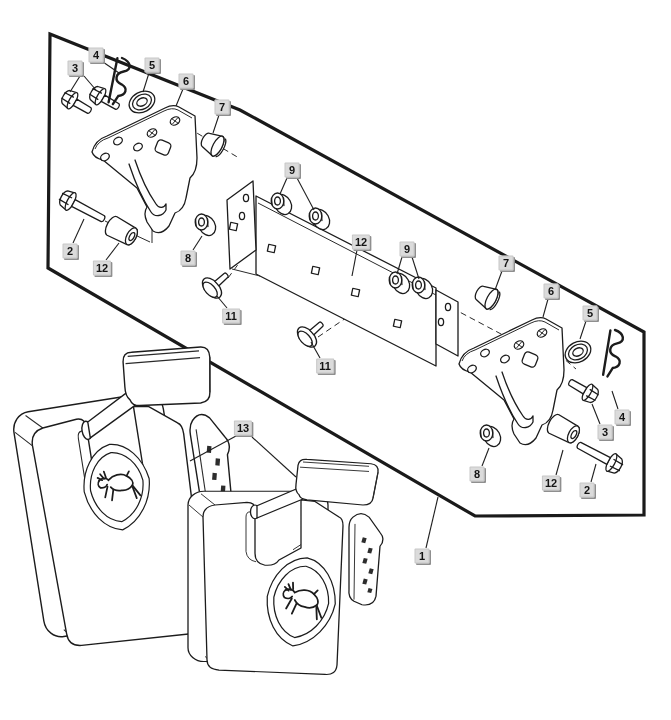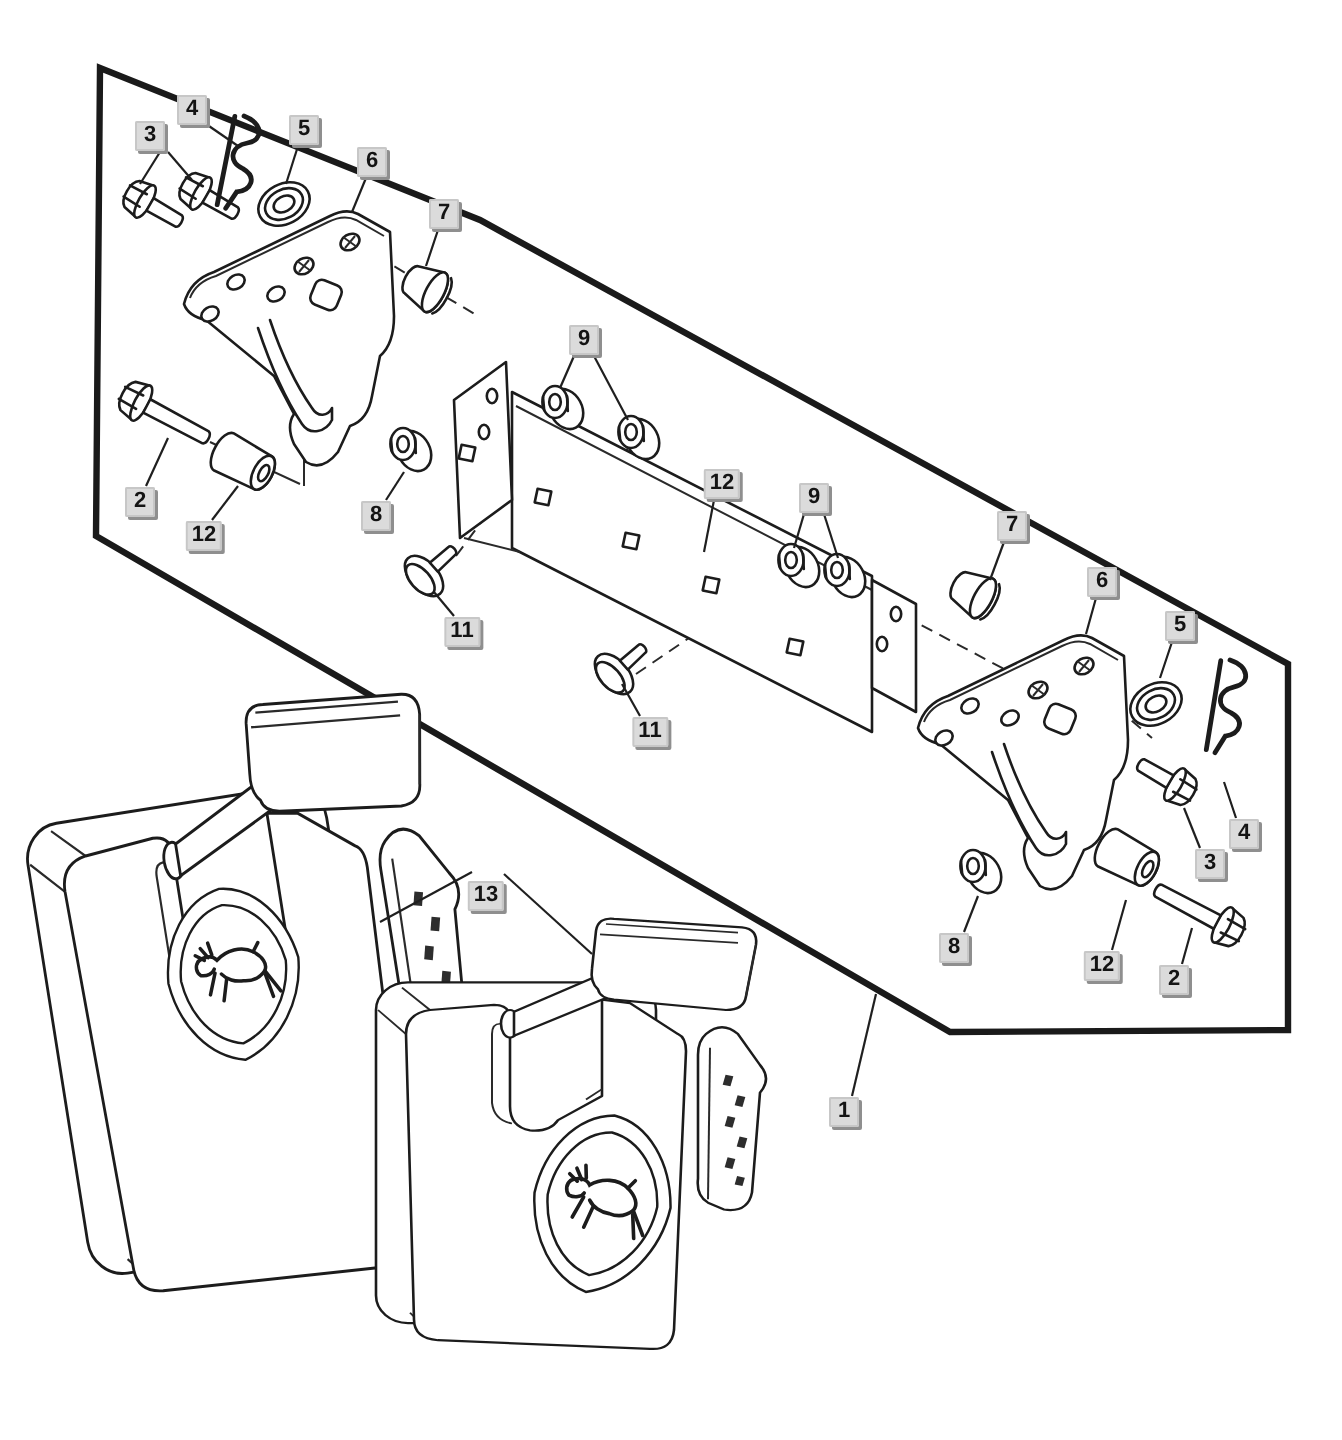--- a/index.html
+++ b/index.html
@@ -286,16 +286,16 @@
       <div class="callout" style="left: 407px; top: 249px;">9</div>
       <div class="callout" style="left: 325px; top: 366px;">11</div>
       <div class="callout" style="left: 506px; top: 263px;">7</div>
       <div class="callout" style="left: 551px; top: 291px;">6</div>
       <div class="callout" style="left: 590px; top: 313px;">5</div>
       <div class="callout" style="left: 622px; top: 417px;">4</div>
       <div class="callout" style="left: 605px; top: 432px;">3</div>
       <div class="callout" style="left: 477px; top: 474px;">8</div>
       <div class="callout" style="left: 551px; top: 483px;">12</div>
       <div class="callout" style="left: 587px; top: 490px;">2</div>
-      <div class="callout" style="left: 243px; top: 428px; margin-top: 20px;">13</div>
+      <div class="callout" style="left: 243px; top: 428px;">13</div>
       <div class="callout" style="left: 422px; top: 556px;">1</div>
     </div>
 </div>
 
 </body></html>

